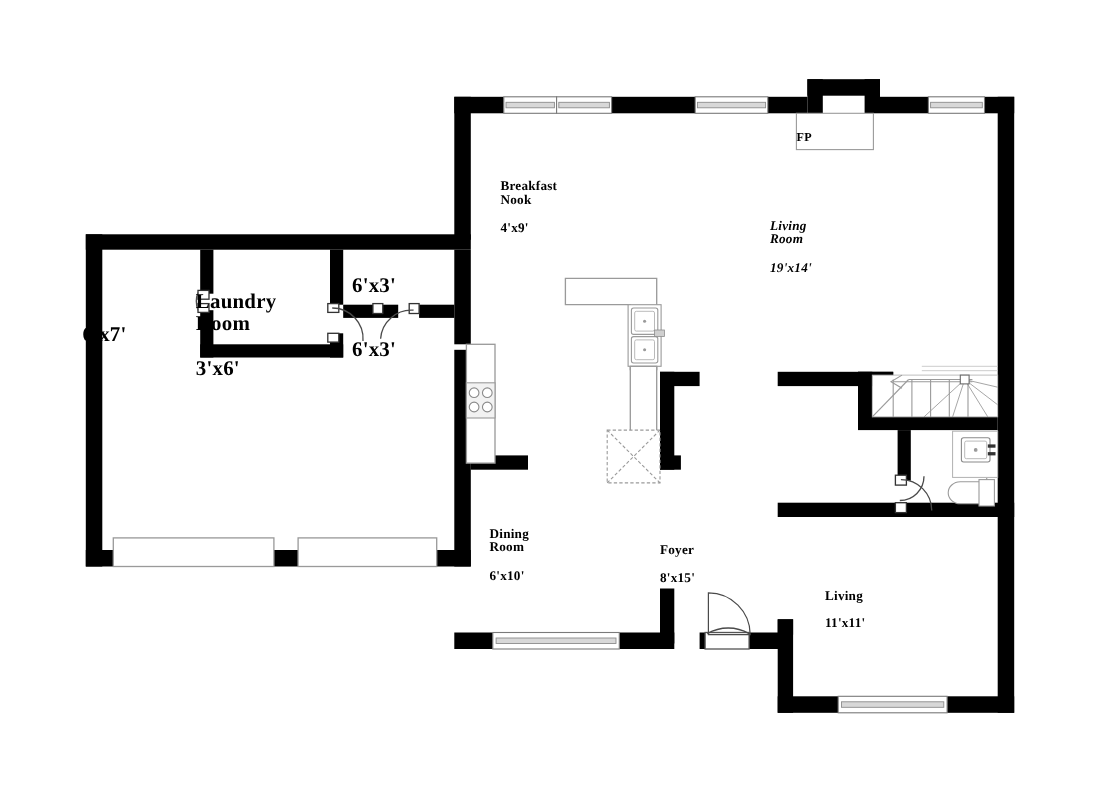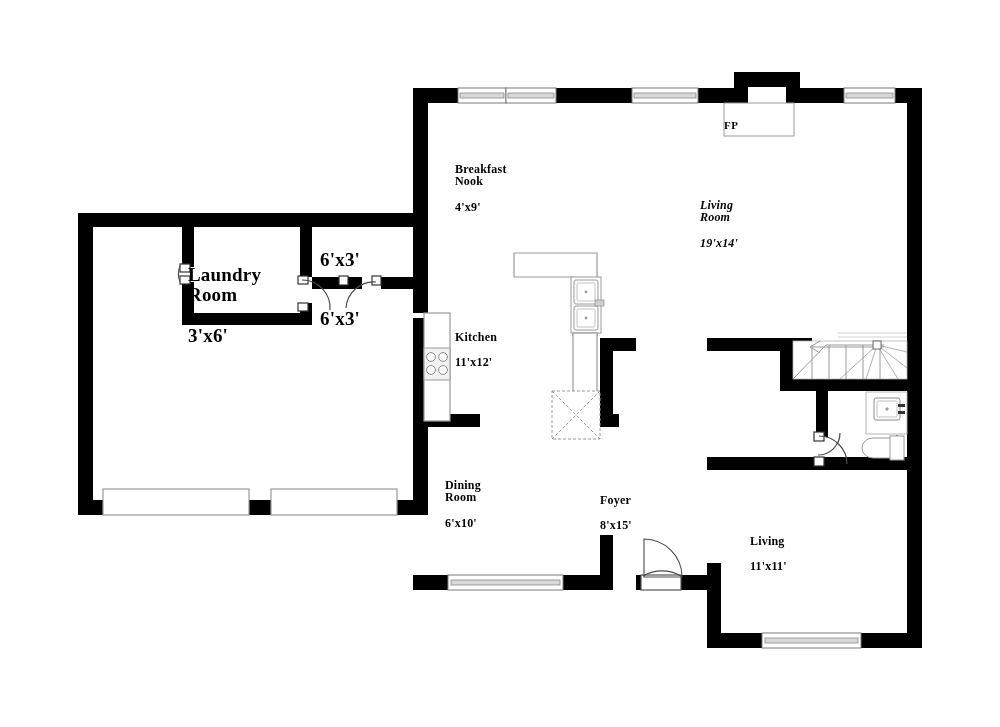--- a/index.html
+++ b/index.html
@@ -305,39 +305,38 @@
 Nook</span><br>
     <span>4'x9'</span>
   </div>
 
   <div class="room-label lbl-lg" style="left:700px; top:186px; width:130px;font-style:italic;">
     <span>Living
 Room</span><br>
     <span>19'x14'</span>
   </div>
 
-  <div class="room-label lbl-md" style="left:188px; top:245px; width:130px;">
+  <div class="room-label lbl-md" style="left:178px; top:245px; width:130px;">
     <span>Laundry
 Room</span><br>
     <span>3'x6'</span>
   </div>
 
+  <div class="room-label lbl-md" style="left:75px; top:275px; width:100px;">
+    <span>6'x7'</span>
+  </div>
 
   <div class="room-label lbl-md" style="left:320px; top:230px; width:100px;">
     <span>6'x3'</span>
   </div>
 
   <div class="room-label lbl-md" style="left:320px; top:289px; width:100px;">
     <span>6'x3'</span>
   </div>
 
-  <div class="room-label lbl-lg" style="left:455px; top:318px; width:130px;">
-    <span>Kitchen</span><br>
-    <span>11'x12'</span>
-  </div>
 
 
   <div class="room-label lbl-lg" style="left:445px; top:466px; width:130px;">
     <span>Dining
 Room</span><br>
     <span>6'x10'</span>
   </div>
 
   <div class="room-label lbl-lg" style="left:600px; top:481px; width:130px;">
     <span>Foyer</span><br>

